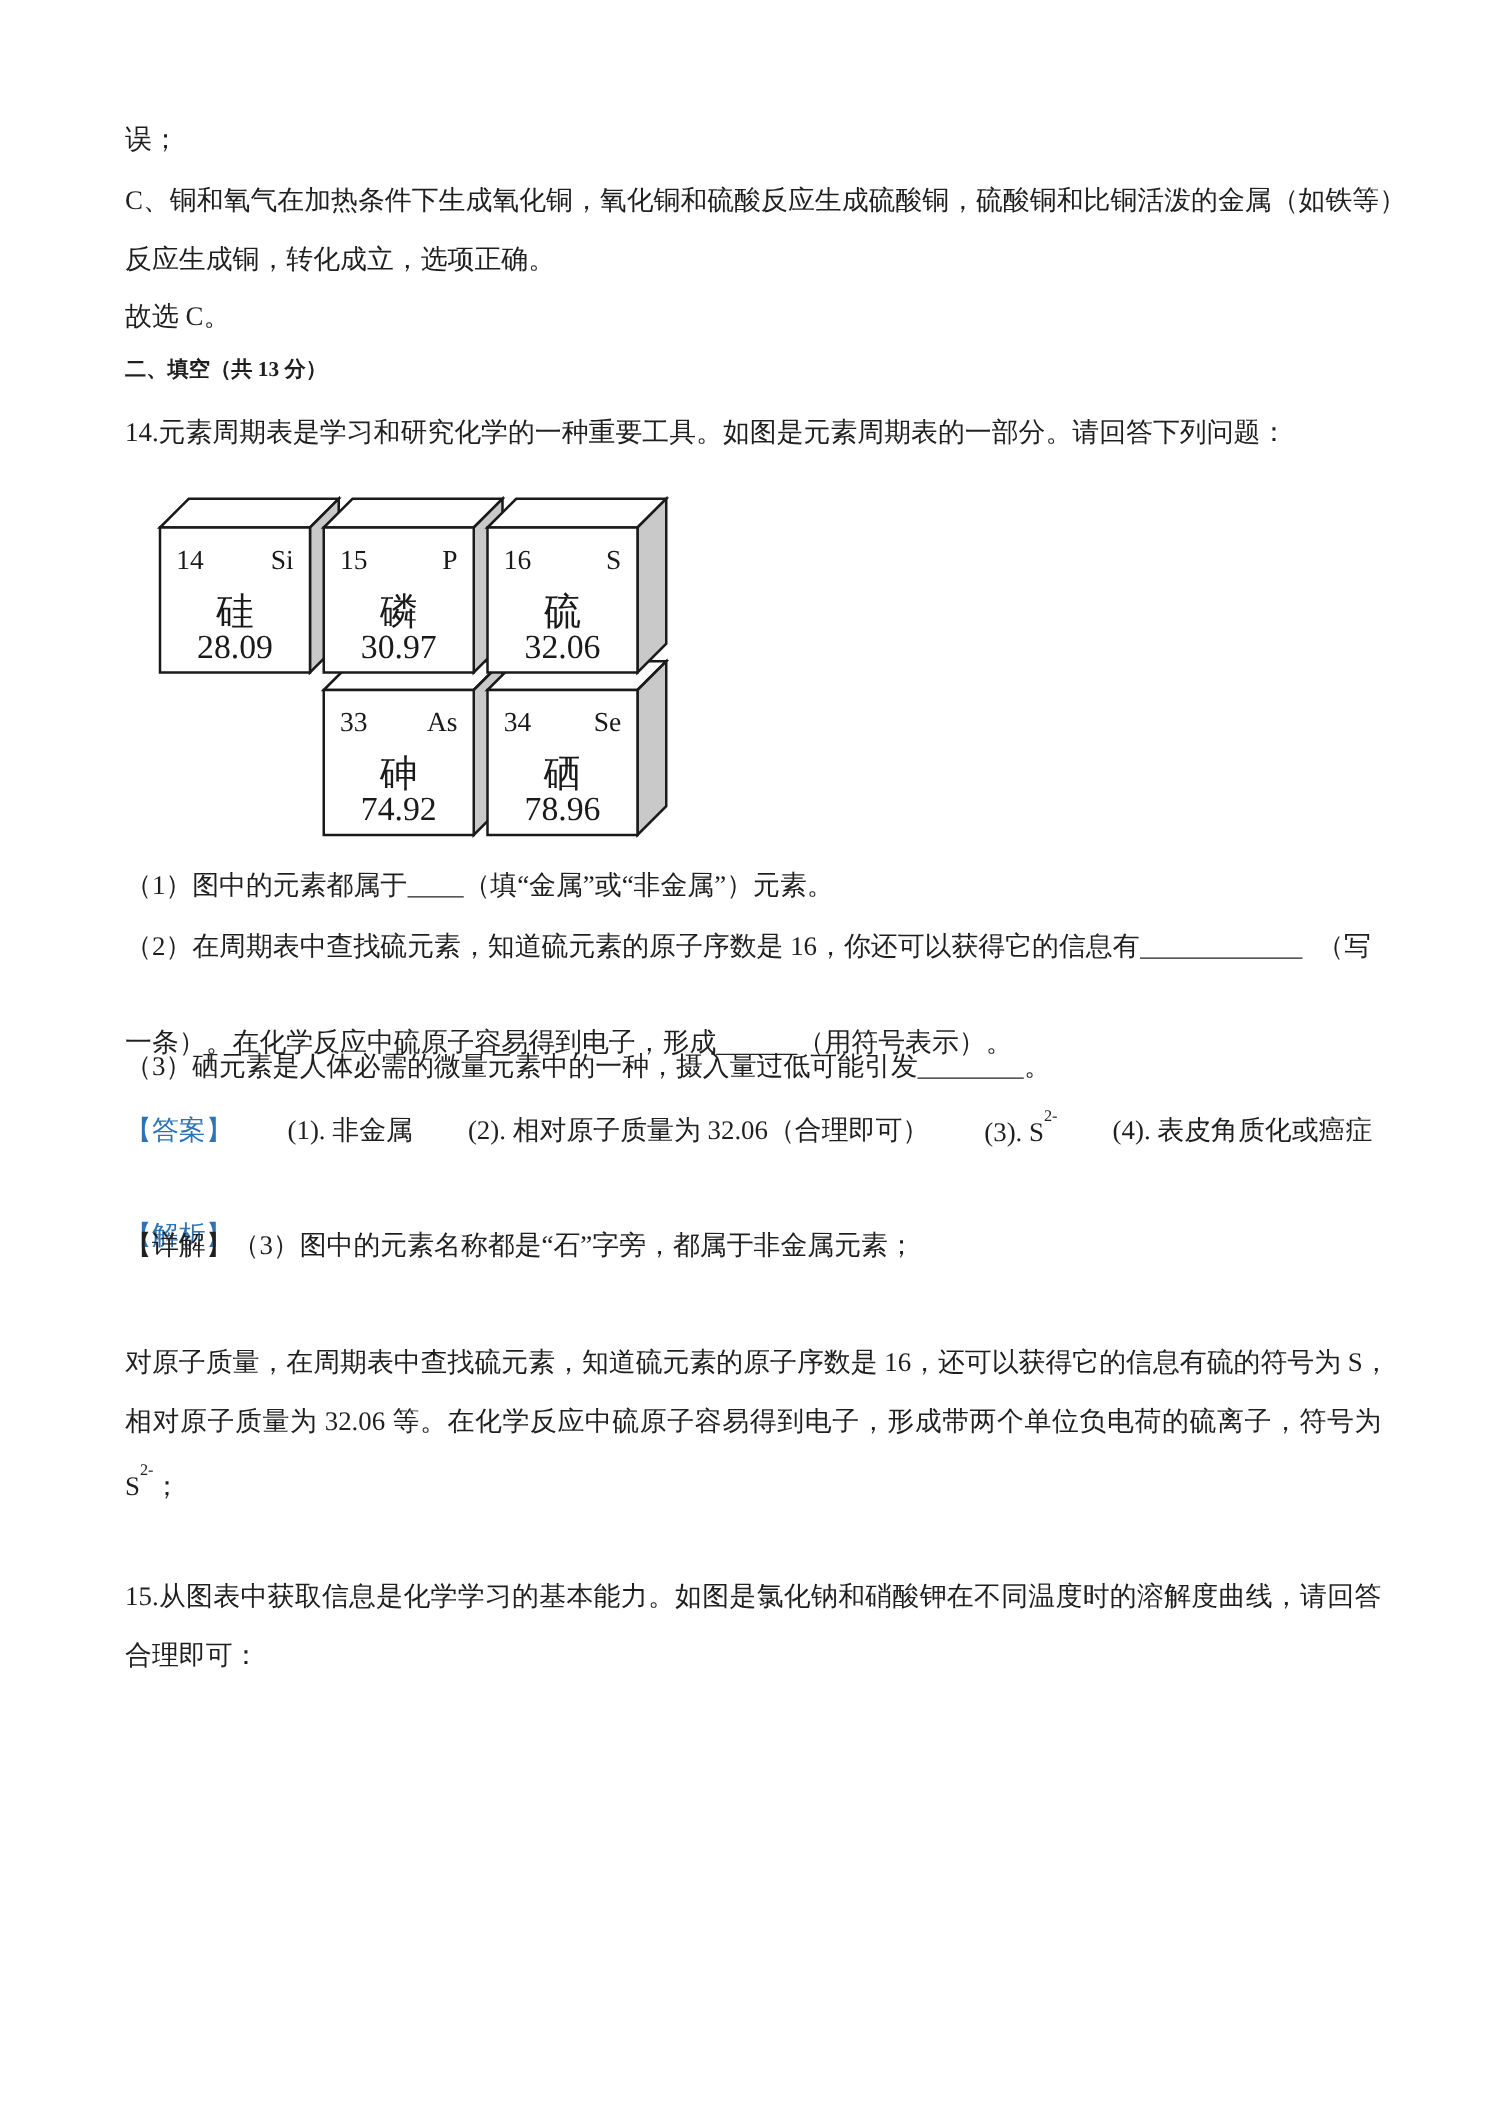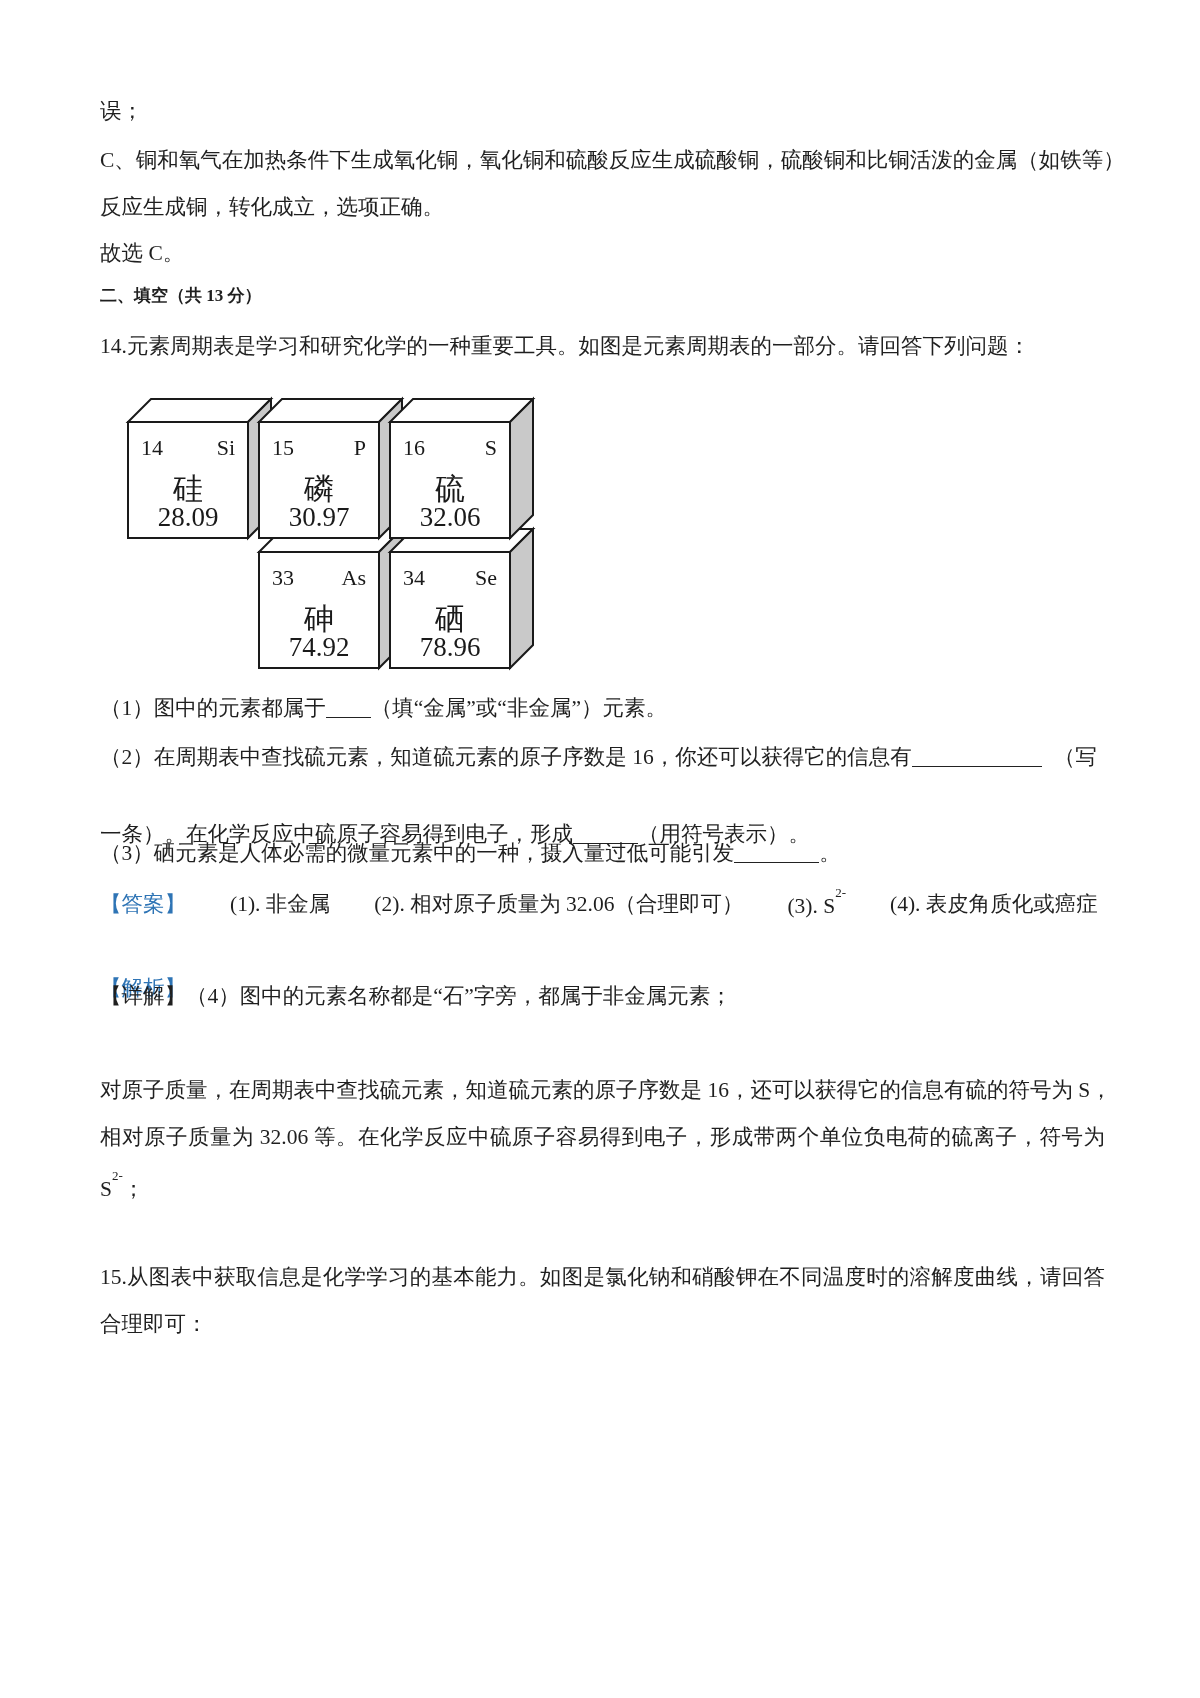--- a/index.html
+++ b/index.html
@@ -132,21 +132,21 @@
     <span class="blue">【答案】</span>
     <span class="ans-item"><span>(1). 非金属</span></span>
     <span class="ans-item"><span>(2). 相对原子质量为 32.06（合理即可）</span></span>
     <span class="ans-item"><span>(3). S</span><sup class="sp">2-</sup></span>
     <span class="ans-item"><span>(4). 表皮角质化或癌症</span></span>
   </div>
 
   <div class="ln blue" style="top:974px">【解析】</div>
 
   <div class="ln" style="top:982px">
-    <span>【详解】</span><span>（4）图中的元素名称都是“石”字旁，都属于非金属元素；</span>
+    <span>【详解】</span><span>（3）图中的元素名称都是“石”字旁，都属于非金属元素；</span>
   </div>
   <div class="ln jst" style="top:1076px">对原子质量，在周期表中查找硫元素，知道硫元素的原子序数是 16，还可以获得它的信息有硫的符号为 S，</div>
   <div class="ln jst" style="top:1123px">相对原子质量为 32.06 等。在化学反应中硫原子容易得到电子，形成带两个单位负电荷的硫离子，符号为</div>
   <div class="ln" style="top:1170px">
     <span>S</span><sup class="sp">2-</sup><span>；</span>
   </div>
 
   <div class="ln jst" style="top:1263px">15.从图表中获取信息是化学学习的基本能力。如图是氯化钠和硝酸钾在不同温度时的溶解度曲线，请回答</div>
   <div class="ln" style="top:1310px">合理即可：</div>
 

